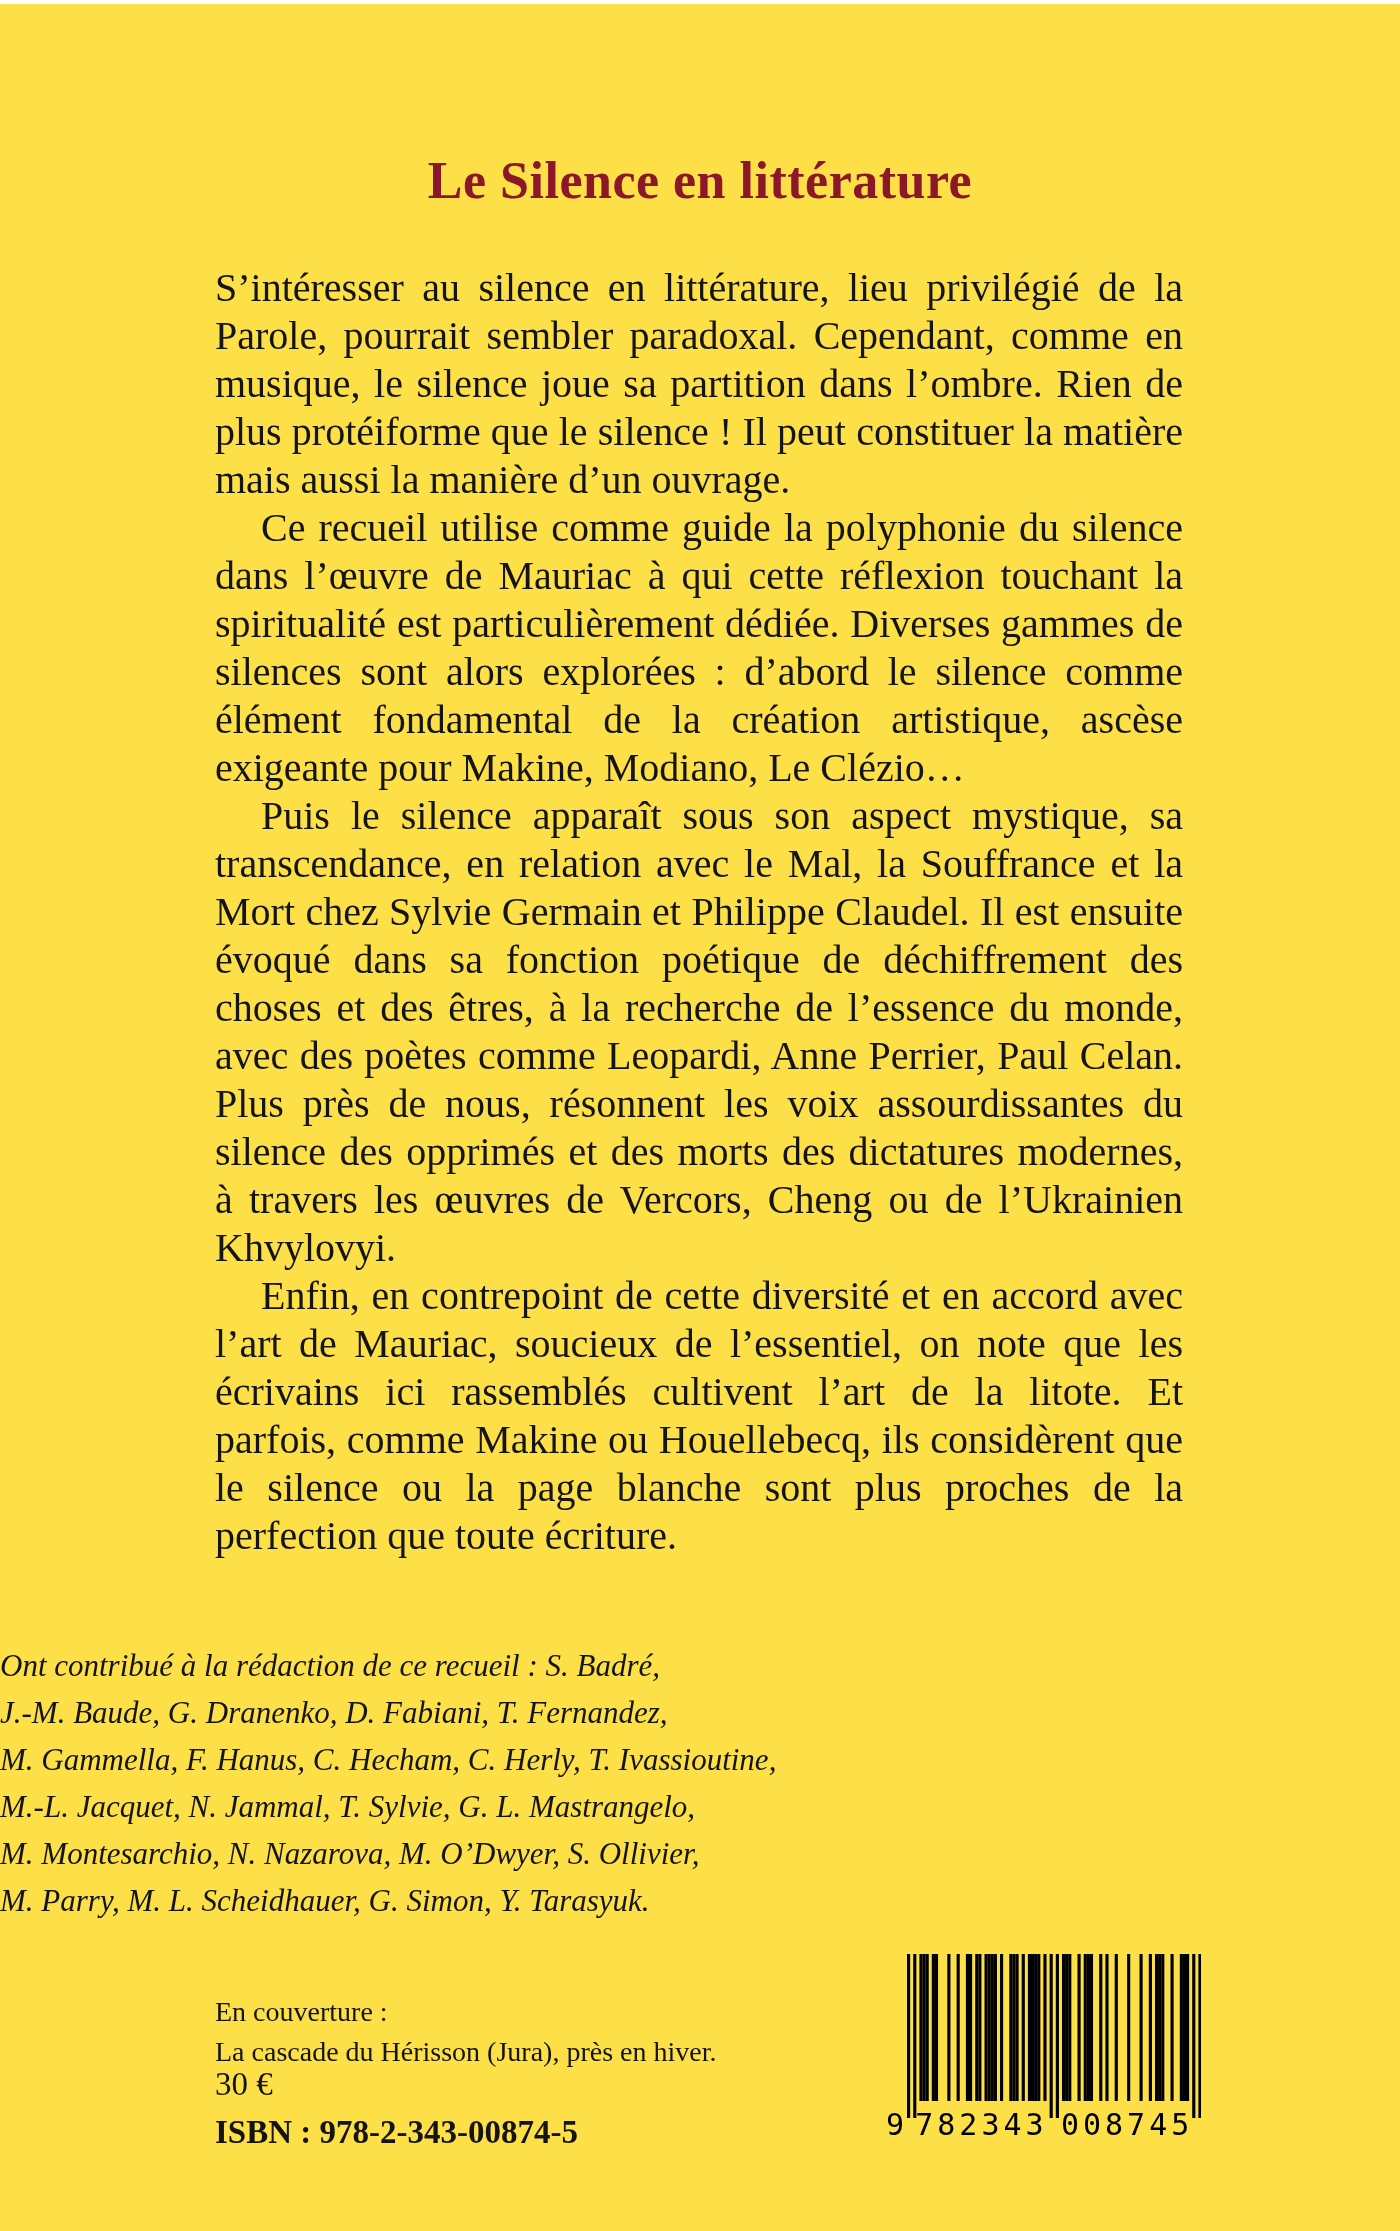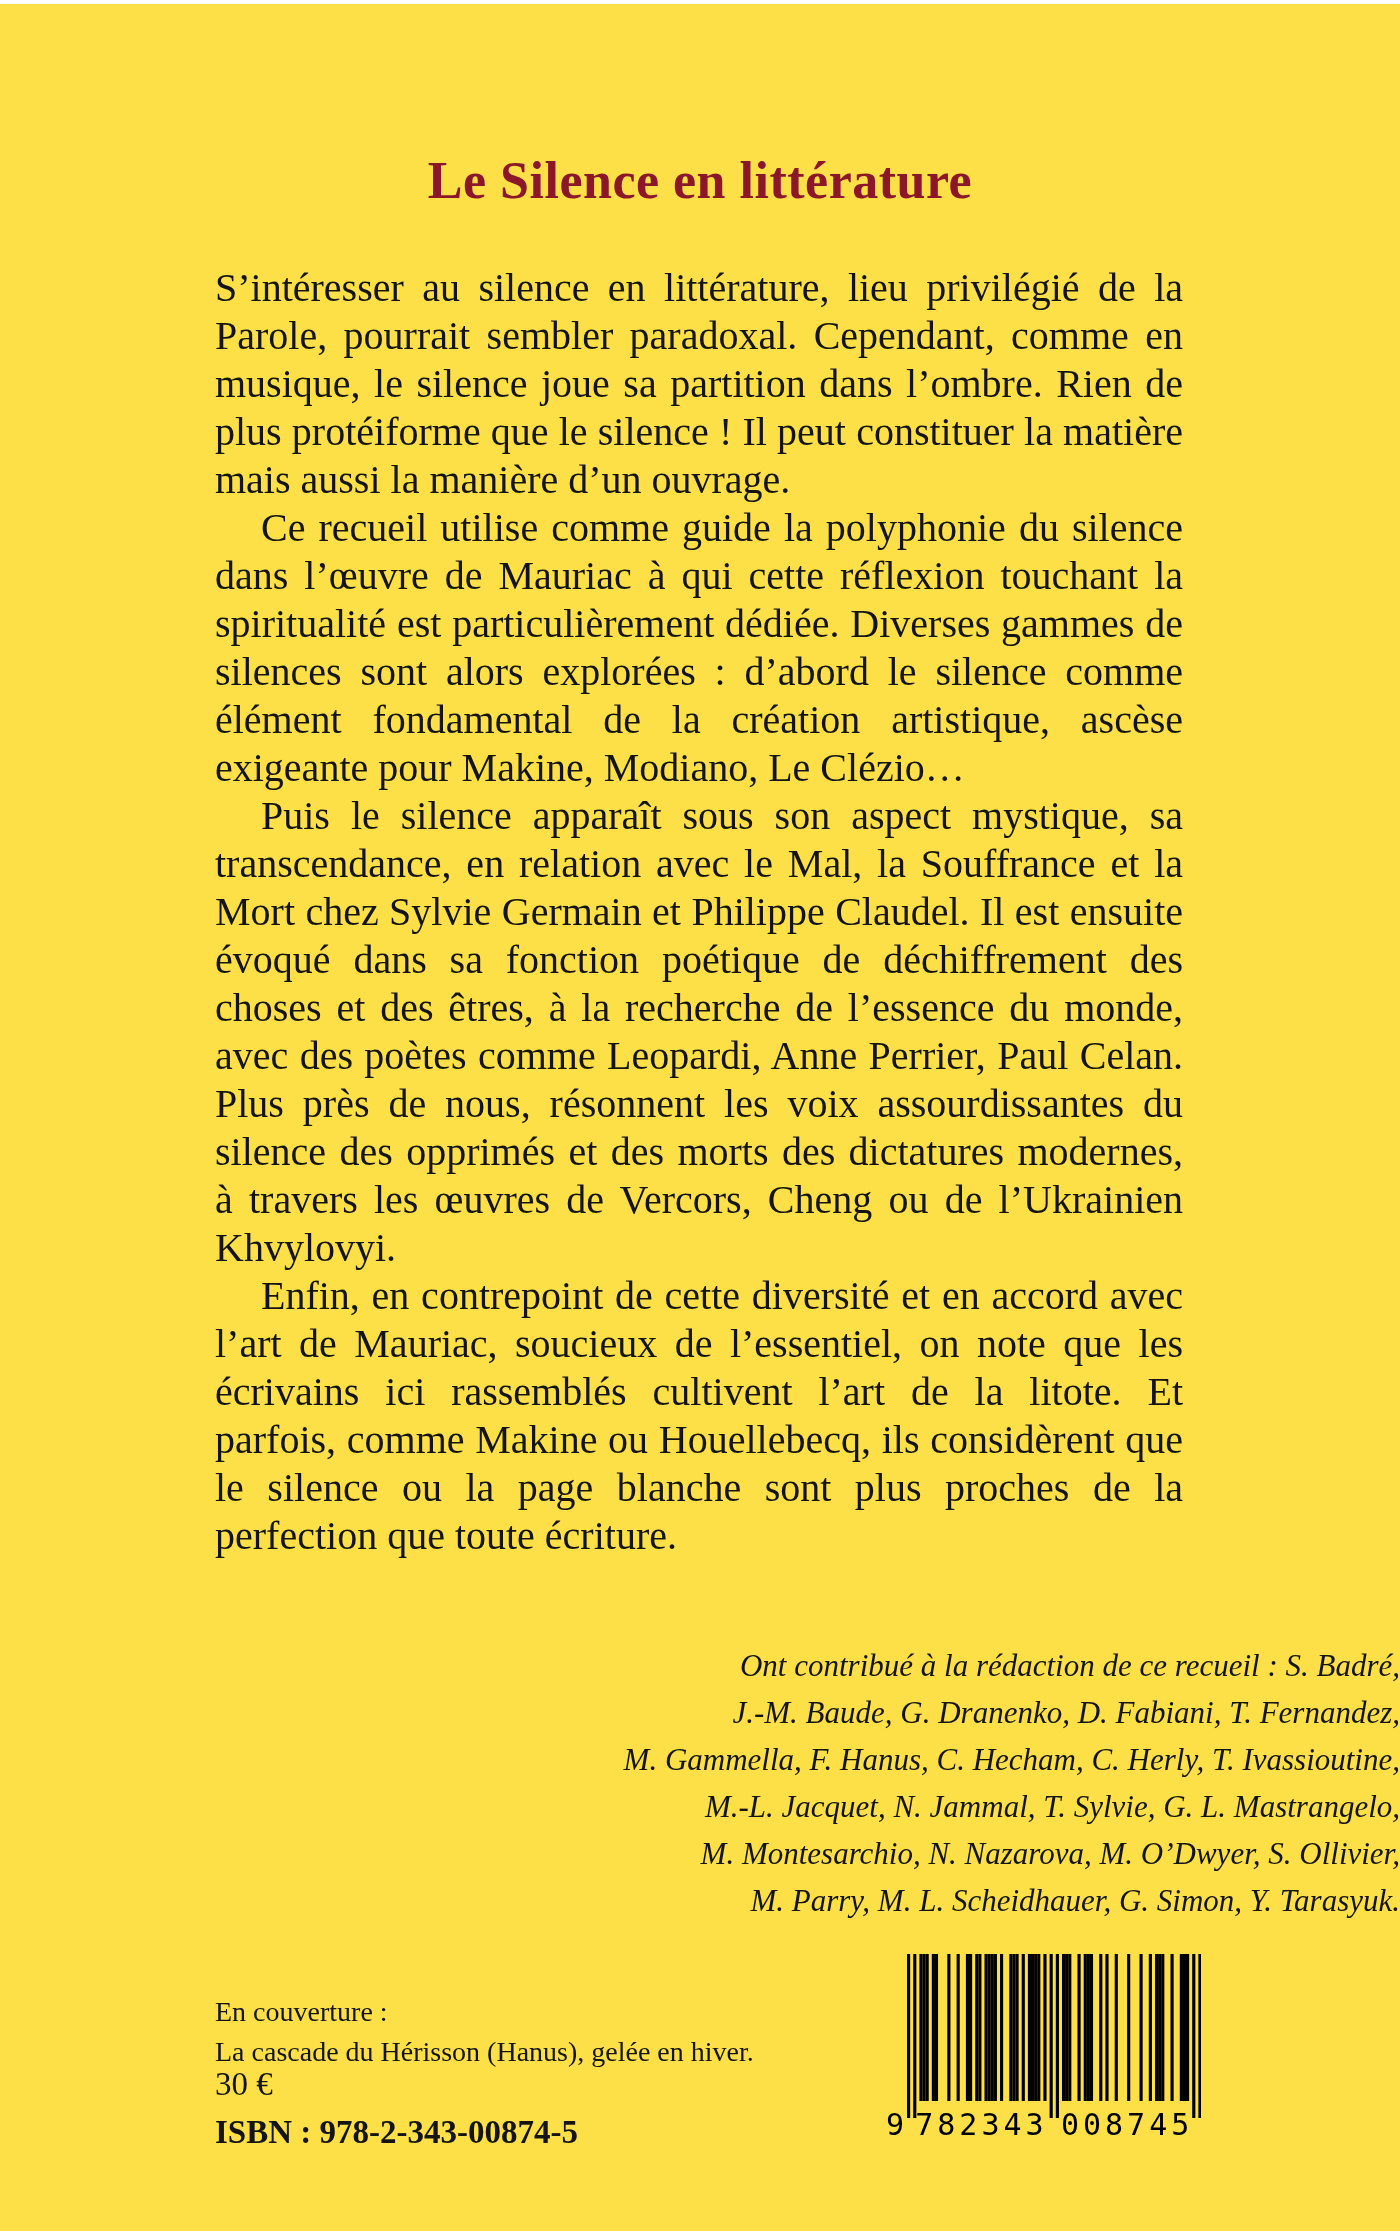--- a/index.html
+++ b/index.html
@@ -30,21 +30,21 @@
     font-size:40px;
     line-height:48px;
     text-align:justify;
   }
   .body-text p{margin:0;}
   .body-text p.indent{text-indent:46px;}
   .contributors{
     position:absolute;
     left:0; right:0;
     top:1638px;
-    text-align:right;
+    text-align:left;
     font-style:italic;
     font-size:31px;
     line-height:47px;
   }
   .cover-note{
     position:absolute;
     left:215px;
     top:1988px;
     font-size:28px;
     line-height:40px;
@@ -89,21 +89,21 @@
     <div>Ont contribué à la rédaction de ce recueil : S. Badré,</div>
     <div>J.-M. Baude, G. Dranenko, D. Fabiani, T. Fernandez,</div>
     <div>M. Gammella, F. Hanus, C. Hecham, C. Herly, T. Ivassioutine,</div>
     <div>M.-L. Jacquet, N. Jammal, T. Sylvie, G. L. Mastrangelo,</div>
     <div>M. Montesarchio, N. Nazarova, M. O’Dwyer, S. Ollivier,</div>
     <div>M. Parry, M. L. Scheidhauer, G. Simon, Y. Tarasyuk.</div>
   </div>
 
   <div class="cover-note">
     <div>En couverture :</div>
-    <div>La cascade du Hérisson (Hanus), gelée en hiver.</div>
+    <div>La cascade du Hérisson (Jura), près en hiver.</div>
   </div>
 
   <div class="price">30 €</div>
 
   <div class="isbn">ISBN : 978-2-343-00874-5</div>
 
   <div class="barcode">
     <svg width="315" height="185" viewBox="0 0 315 185" fill="#000000">
         <rect x="21.00" y="0" width="3.15" height="164"></rect>
         <rect x="27.20" y="0" width="3.15" height="164"></rect>

